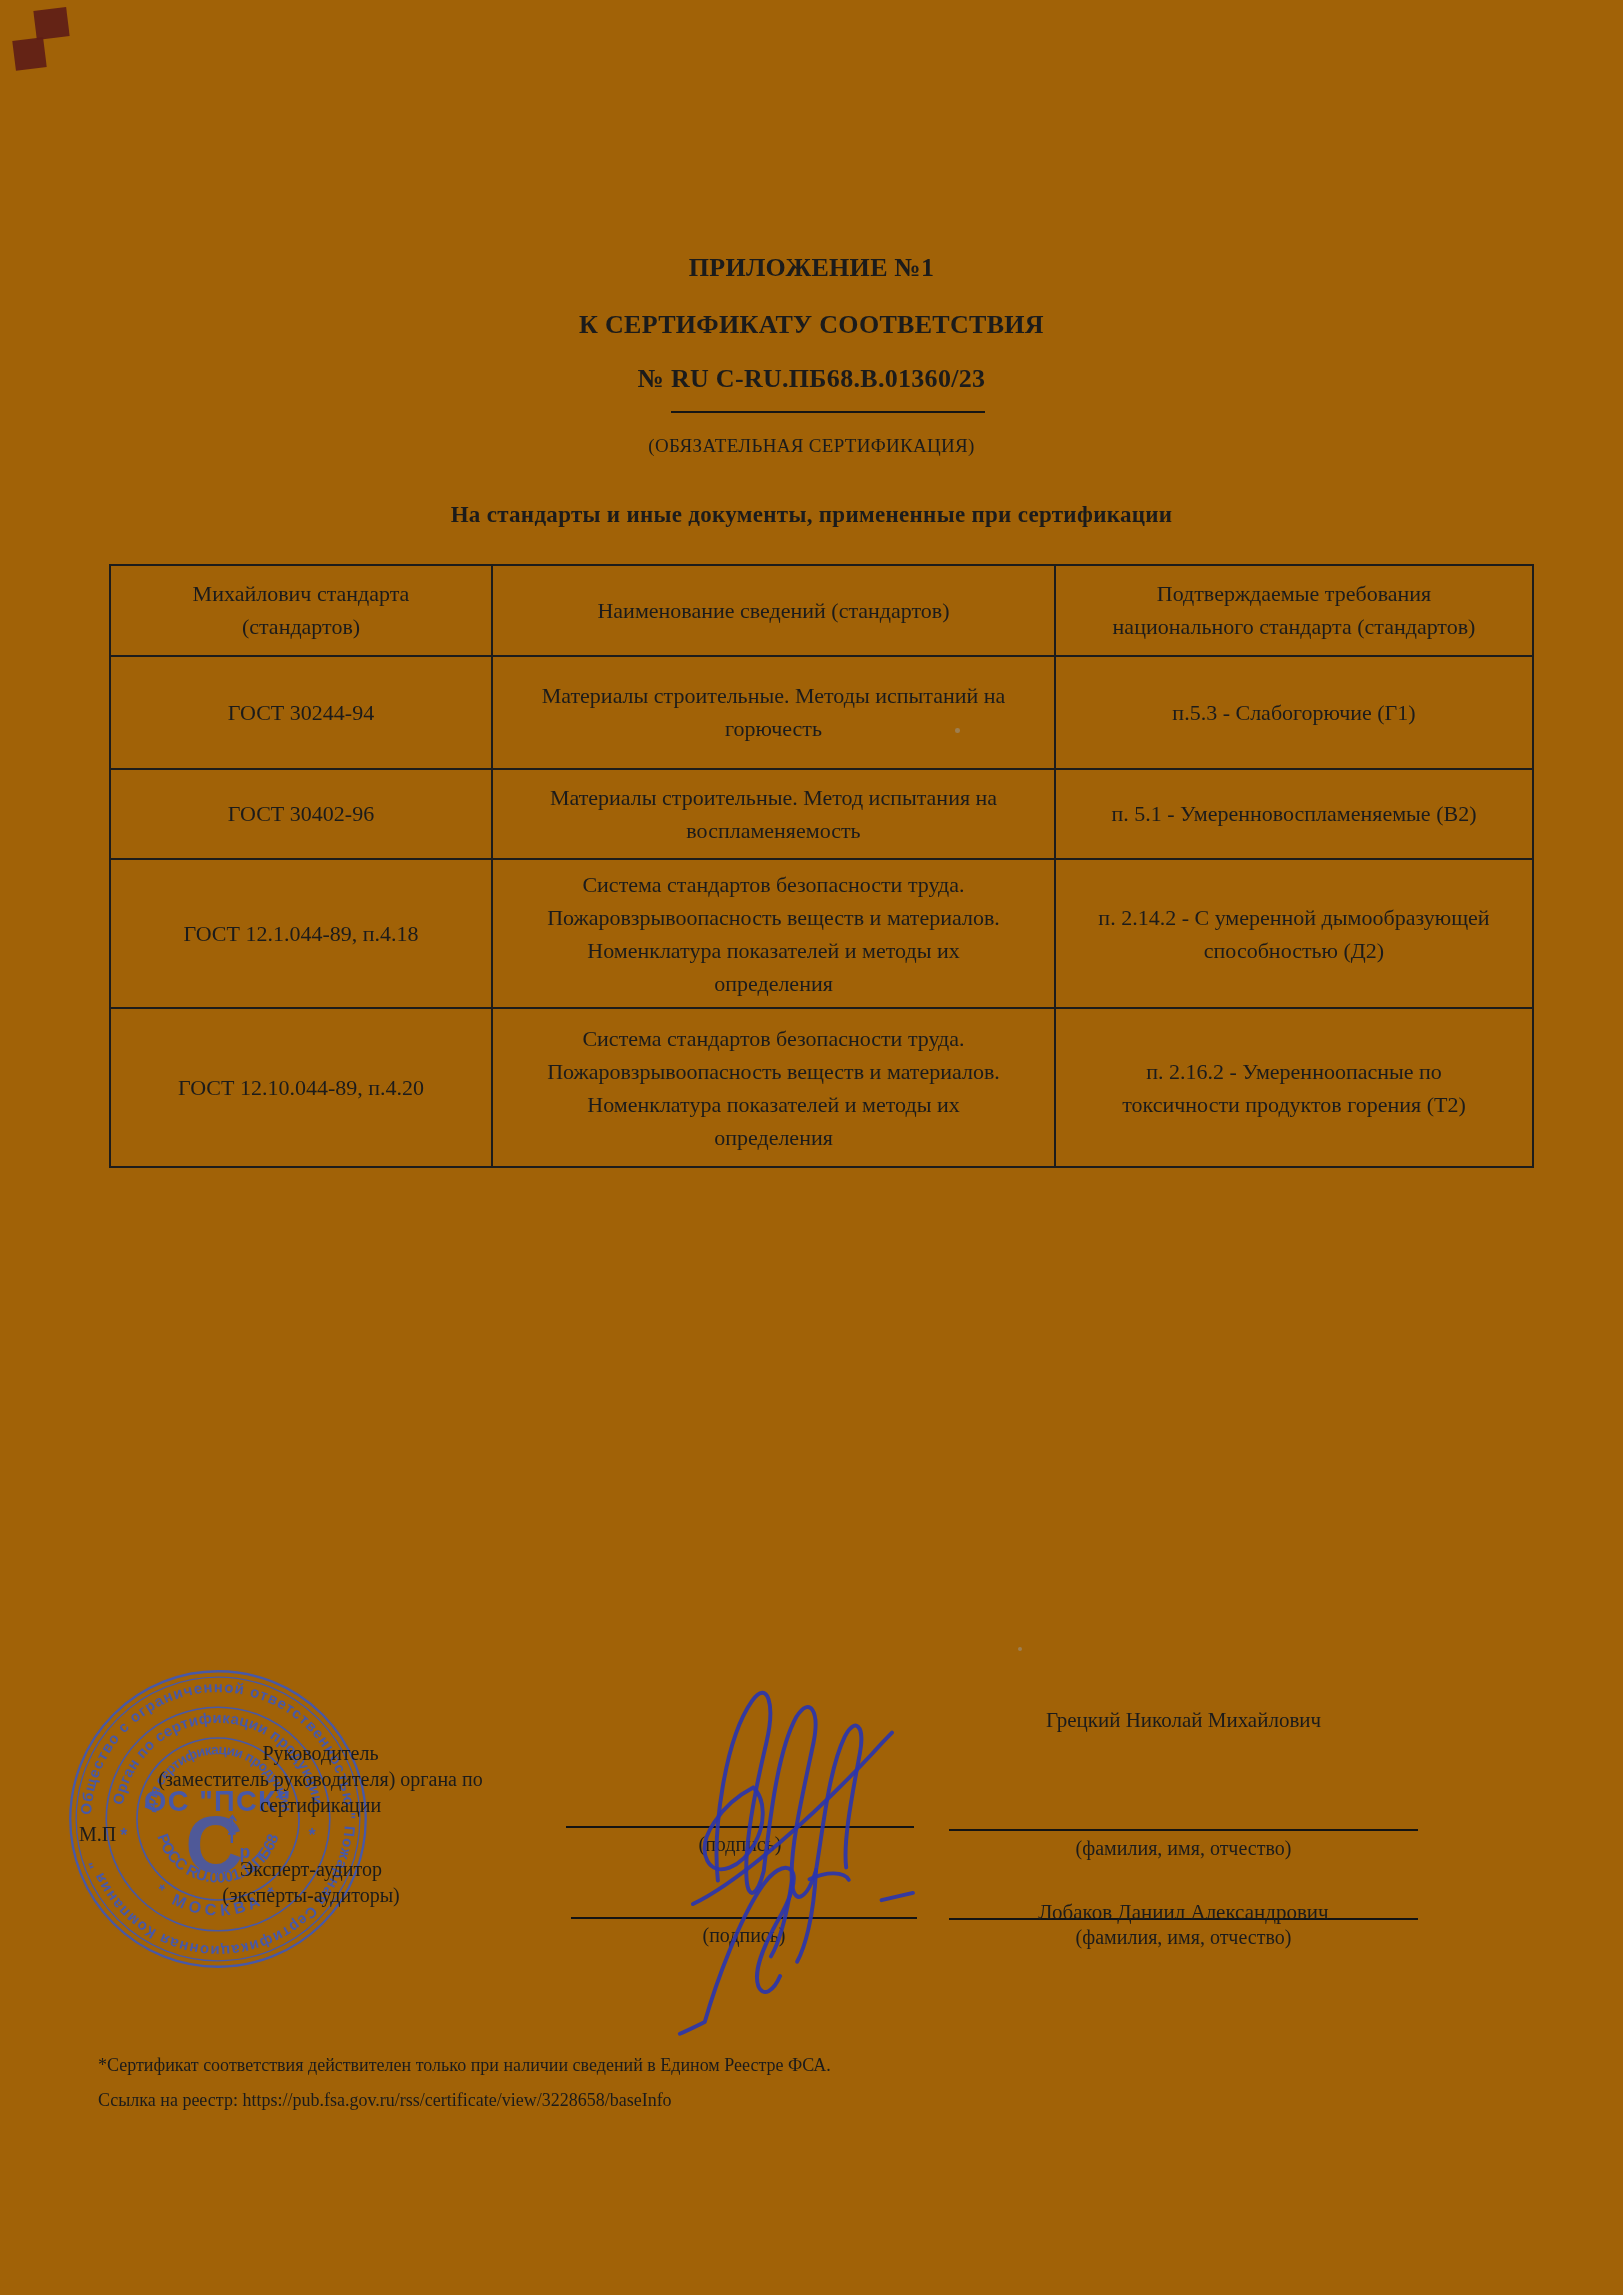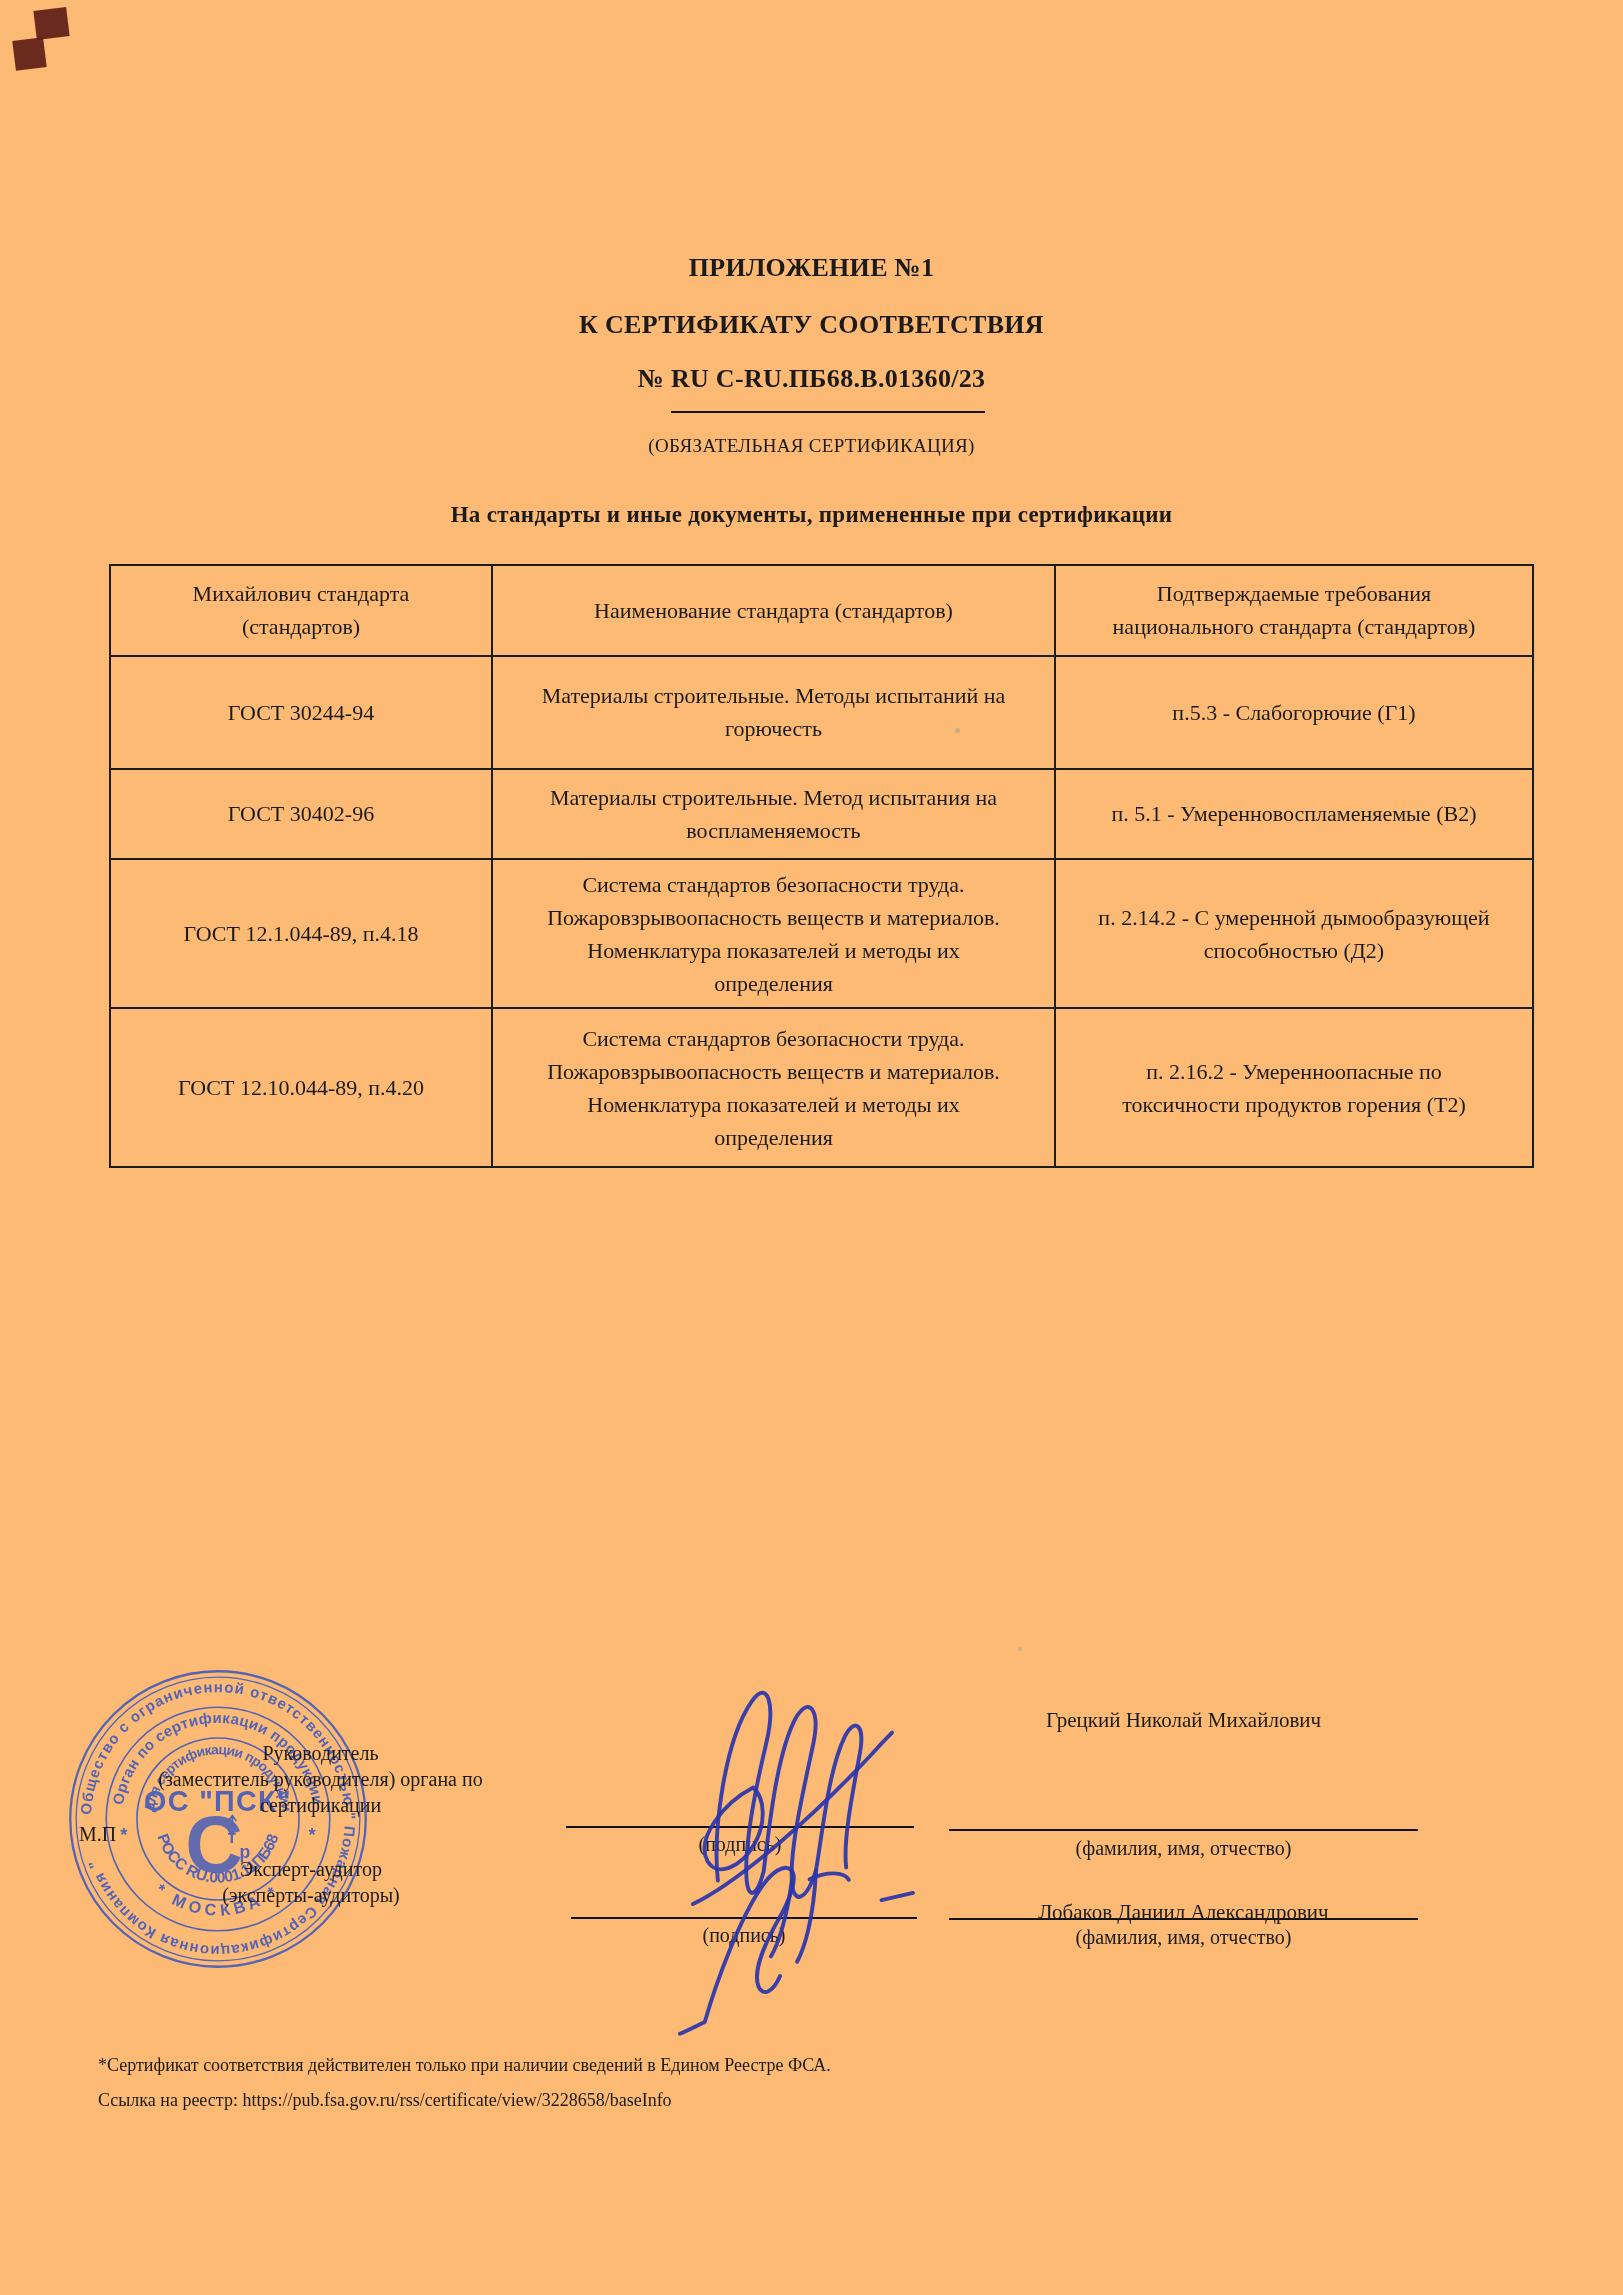--- a/index.html
+++ b/index.html
@@ -1,19 +1,19 @@
 <!DOCTYPE html>
 <html style="font-size:10.5px"><head>
 <meta charset="utf-8">
 <style>
   html,body{margin:0;padding:0;background:#888;}
   .page{
     position:relative;
     width:1623px;height:2295px;
-    background:#fdba74;
+    background:#a16207;
     font-family:"Liberation Serif", serif;
     color:#1b1b1b;
     overflow:hidden;
   }
   
   .corner-mark{position:absolute;background:#5e1d17;opacity:.92;}
   .mark1{left:35px;top:9.2px;width:33px;height:29px;transform:rotate(-7deg);}
   .mark2{left:14.4px;top:39px;width:31px;height:30px;transform:rotate(-7deg);}
   .speck{position:absolute;background:#9a9a9a;border-radius:50%;opacity:.5;}
 
@@ -92,21 +92,21 @@
   <table class="std">
     <colgroup>
         <col class="col1">
         <col class="col2">
         <col class="col3">
       </colgroup>
     <tbody>
         <tr class="hdr">
       <td>Михайлович стандарта
 (стандартов)</td>
-      <td>Наименование стандарта (стандартов)</td>
+      <td>Наименование сведений (стандартов)</td>
       <td>Подтверждаемые требования
 национального стандарта (стандартов)</td>
     </tr>
     <tr class="r1">
       <td>ГОСТ 30244-94</td>
       <td>Материалы строительные. Методы испытаний на
 горючесть</td>
       <td>п.5.3 - Слабогорючие (Г1)</td>
     </tr>
     <tr class="r2">

